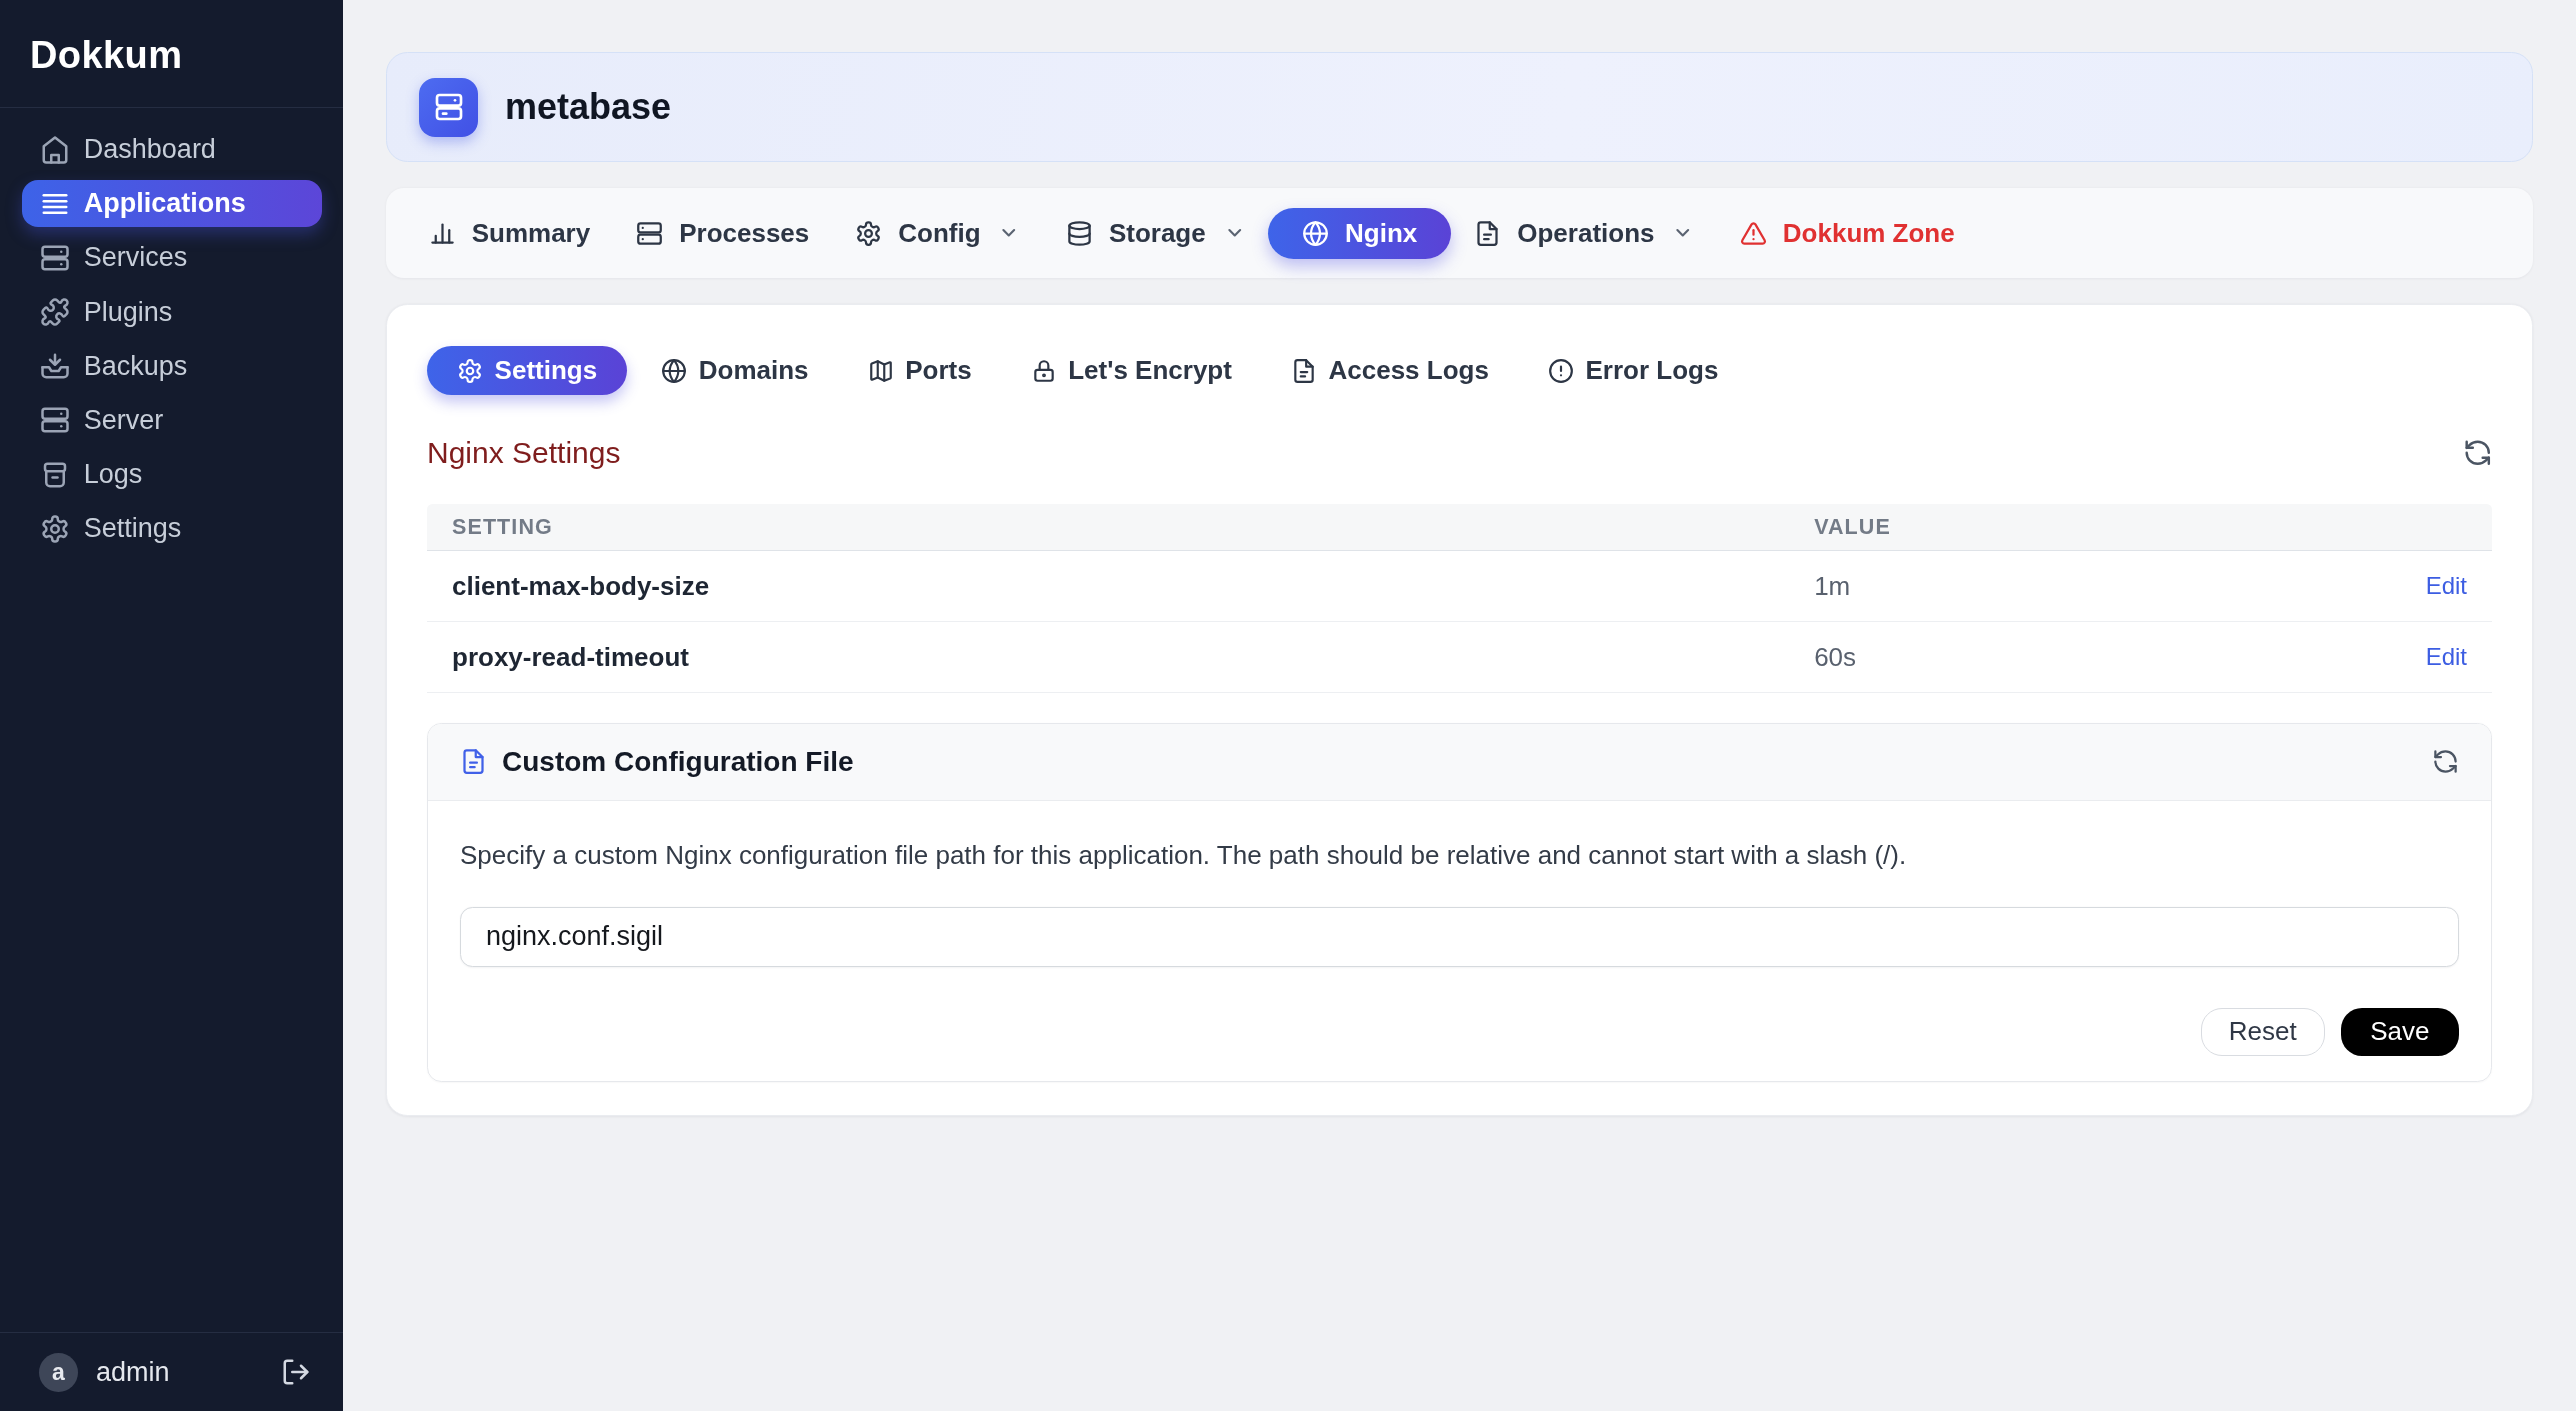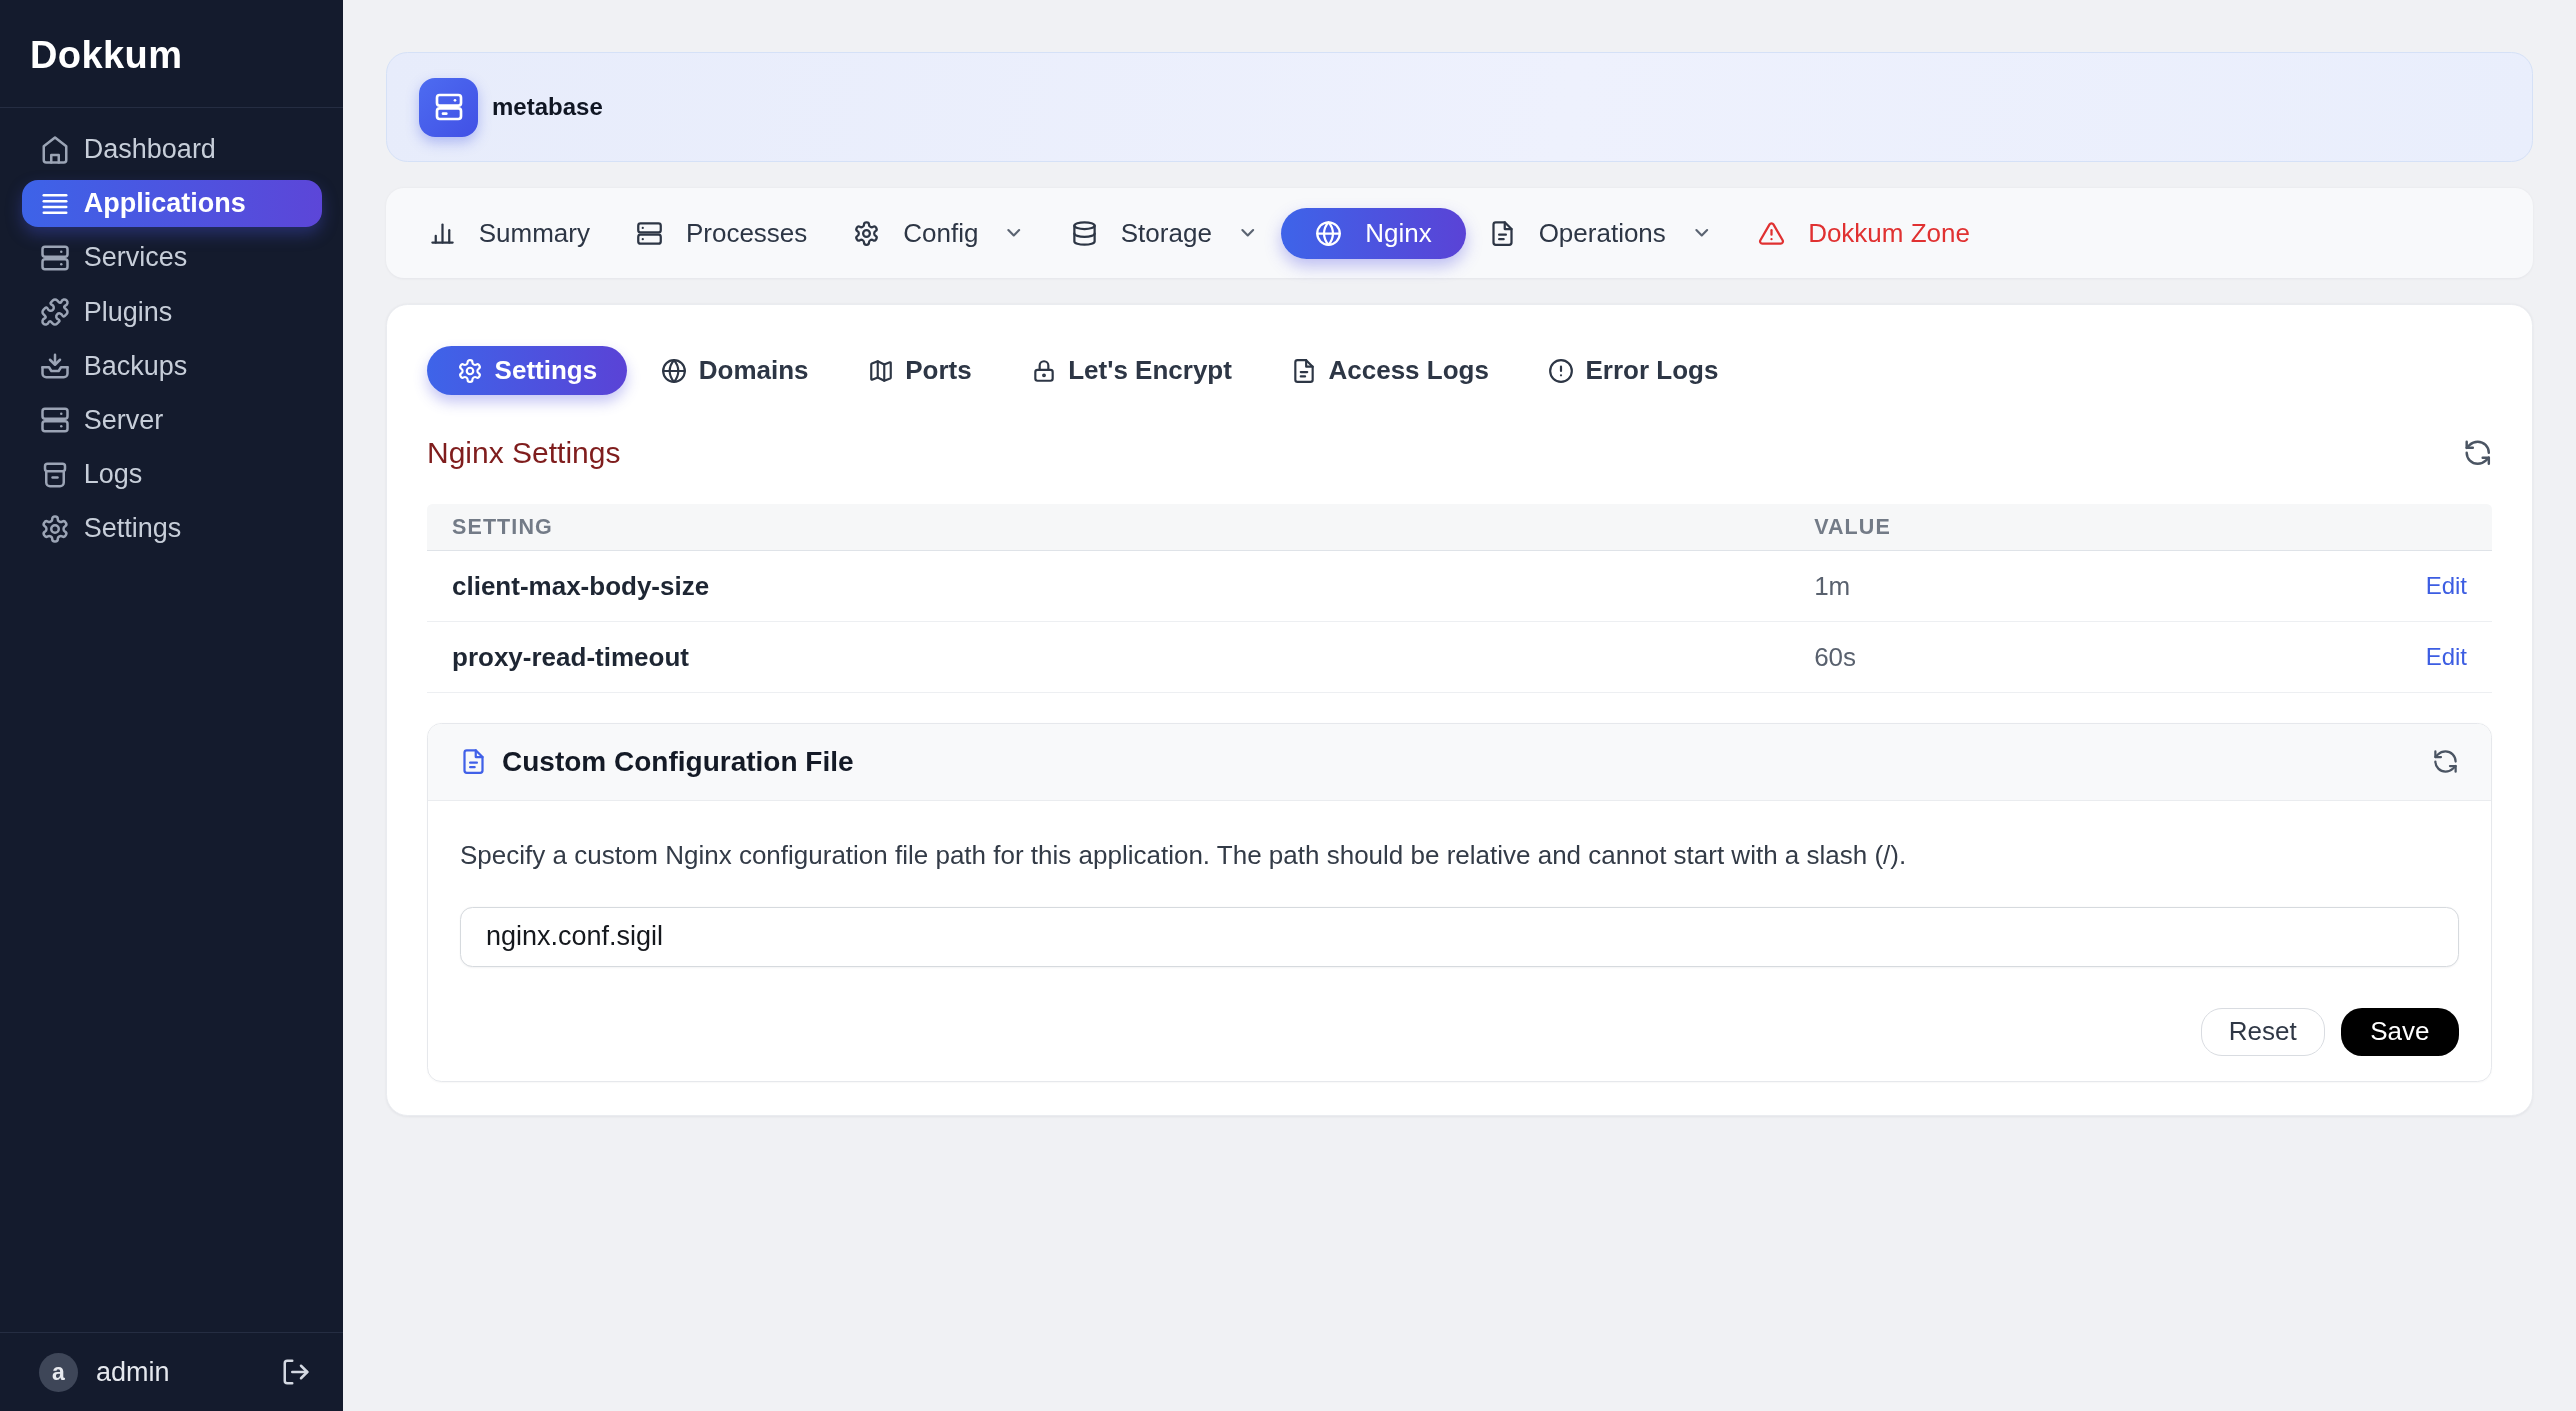--- a/index.html
+++ b/index.html
@@ -27,26 +27,26 @@
 
   
   .content { flex:1; padding:52px 43px 0; }
 
   .app-card { height:110px; border-radius:21.5px; border:0.9px solid #d5e1f7;
               background:linear-gradient(100deg,#e7ecfb 0%,#eef1fd 55%,#e9eefc 100%);
               display:flex; align-items:center; padding:0 32px; margin-bottom:26px; }
   .app-icon { width:59px; height:59px; border-radius:16px; background:linear-gradient(135deg,#4d6cf1,#4150e5);
               display:flex; align-items:center; justify-content:center; box-shadow:0 5.4px 12.5px rgba(70,90,230,.35); }
   .app-icon svg { width:32px; height:32px; color:#ffffff; }
-  .app-title { margin-left:14px; font-size:24px; font-weight:700; color:#101623; }
+  .app-title { margin-left:27px; font-size:36px; font-weight:700; color:#101623; }
 
   .tabbar { height:90px; border-radius:18px; background:#f8f9fb; box-shadow:0 0.9px 2.7px rgba(16,24,40,.05);
             display:flex; align-items:center; padding:0 19.7px; margin-bottom:26px; }
-  .tab { display:flex; align-items:center; gap:23px; padding:0 23px; height:100%;
-         font-size:26px; font-weight:400; color:#2d3645; cursor:pointer; }
+  .tab { display:flex; align-items:center; gap:16px; padding:0 23px; height:100%;
+         font-size:26px; font-weight:700; color:#2d3645; cursor:pointer; }
   .tab svg.tab-ic { width:27px; height:27px; }
   .tab svg.chev { width:21.5px; height:21.5px; color:#5b6472; margin-left:1.8px; }
   .tab.active { background:linear-gradient(90deg,#3e64e9,#5a43d6); color:#ffffff; height:51px;
                 border-radius:894px; padding:0 34px; box-shadow:0 7.2px 16px rgba(80,80,225,.35); }
   .tab.danger { color:#e03131; }
   .tab.danger svg { color:#e03131; }
 
   .main-card { background:#ffffff; border:0.9px solid #eaecf0; border-radius:21.5px;
                box-shadow:0 0.9px 2.7px rgba(16,24,40,.06); padding:41px 40px 33px; }
 

